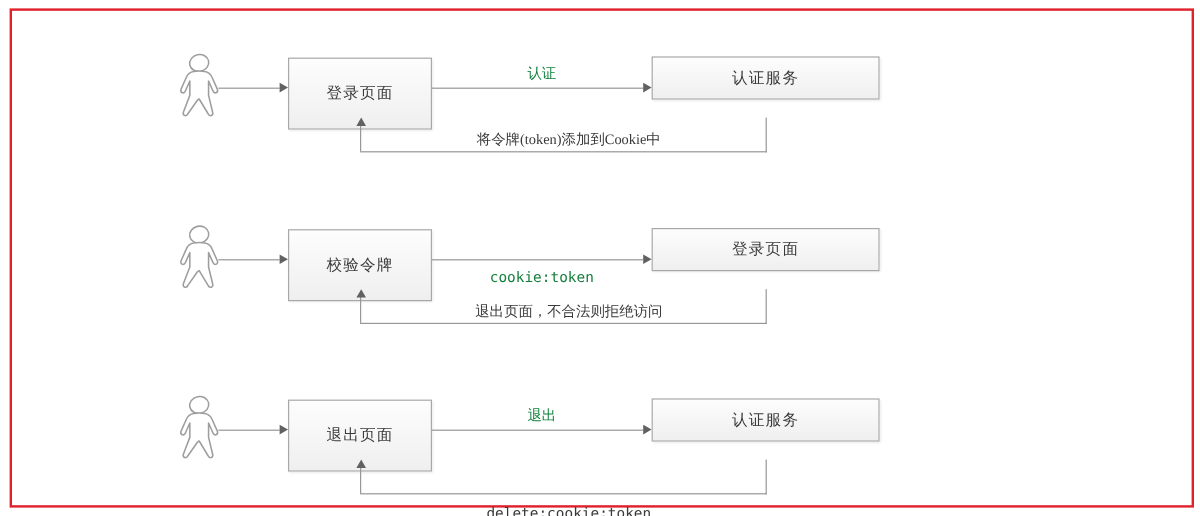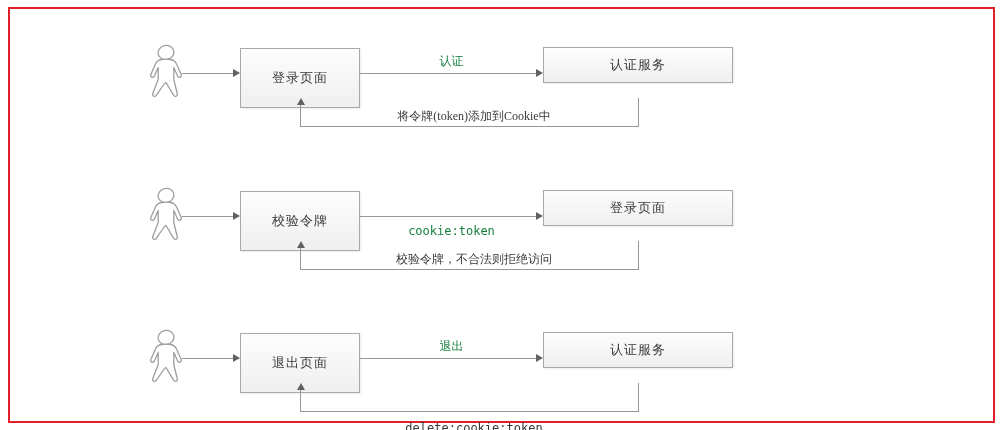--- a/index.html
+++ b/index.html
@@ -109,21 +109,21 @@
     <div class="arr-r farr"></div>
 
     <div class="node rnode">
       <span>登录页面</span>
     </div>
 
     <div class="vline ret-v-right"></div>
     <div class="hline ret-h"></div>
     <div class="vline ret-v-left"></div>
     <div class="arr-u ret-arr"></div>
-    <div class="rlabel">校验令牌，不合法则拒绝访问</div>
+    <div class="rlabel">退出页面，不合法则拒绝访问</div>
   </div>
 
   <div class="row row3">
     <div class="actor">
       <svg viewBox="0 0 40 58">
         <g fill="#ffffff" stroke="#9e9e9e" stroke-width="1.3" stroke-linejoin="round">
           <ellipse cx="20" cy="8.5" rx="8" ry="7" transform="rotate(-12 20 8.5)"></ellipse>
           <path d="M 15.5 15.5 C 12.5 16,10.5 17.5,9.5 20 L 4.8 30.5 Q 4.2 32.8,6 33.3 Q 7.8 33.8,8.5 31.8 L 12.2 23.5 L 12.2 35.5 L 6.8 49.5 Q 6.2 51.8,8 52.3 Q 9.8 52.8,10.6 50.8 L 18.5 39.5 L 20 38.5 L 27.4 50.8 Q 28.2 52.8,30 52.3 Q 31.8 51.8,31.2 49.5 L 27.8 35.5 L 27.8 23.5 L 31.5 31.8 Q 32.2 33.8,34 33.3 Q 35.8 32.8,35.2 30.5 L 30.5 20 C 29.5 17.5,27.5 16,24.5 15.5 Q 20 14.8,15.5 15.5 Z"></path>
         </g>
       </svg>

